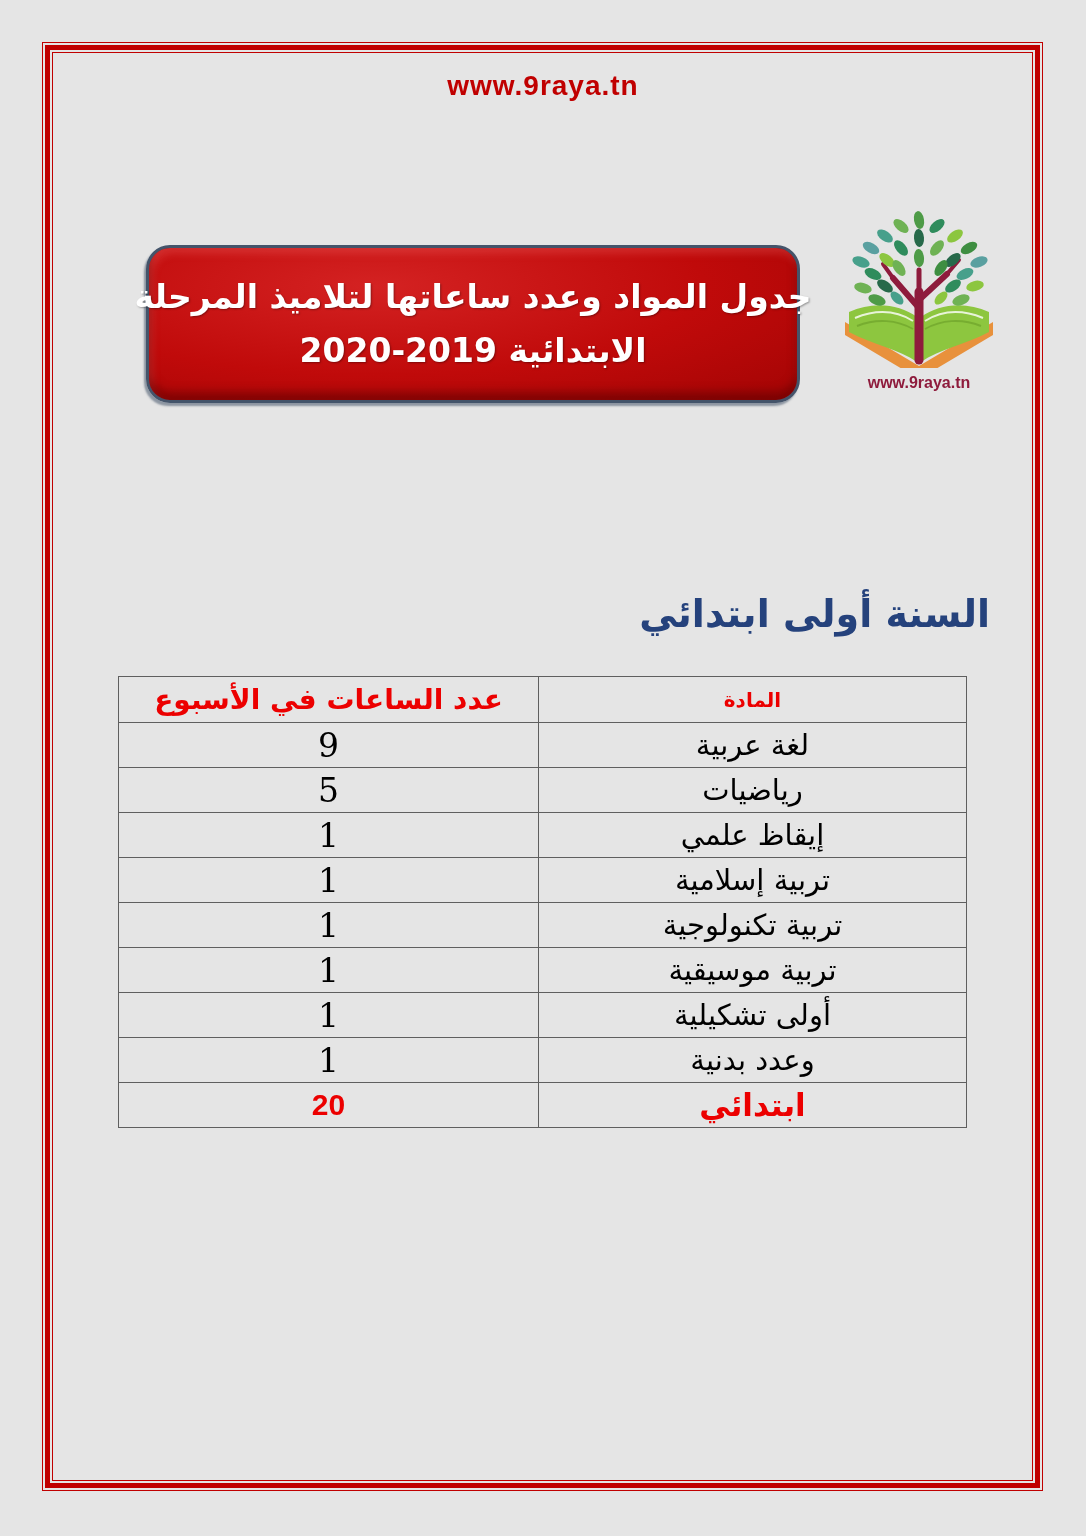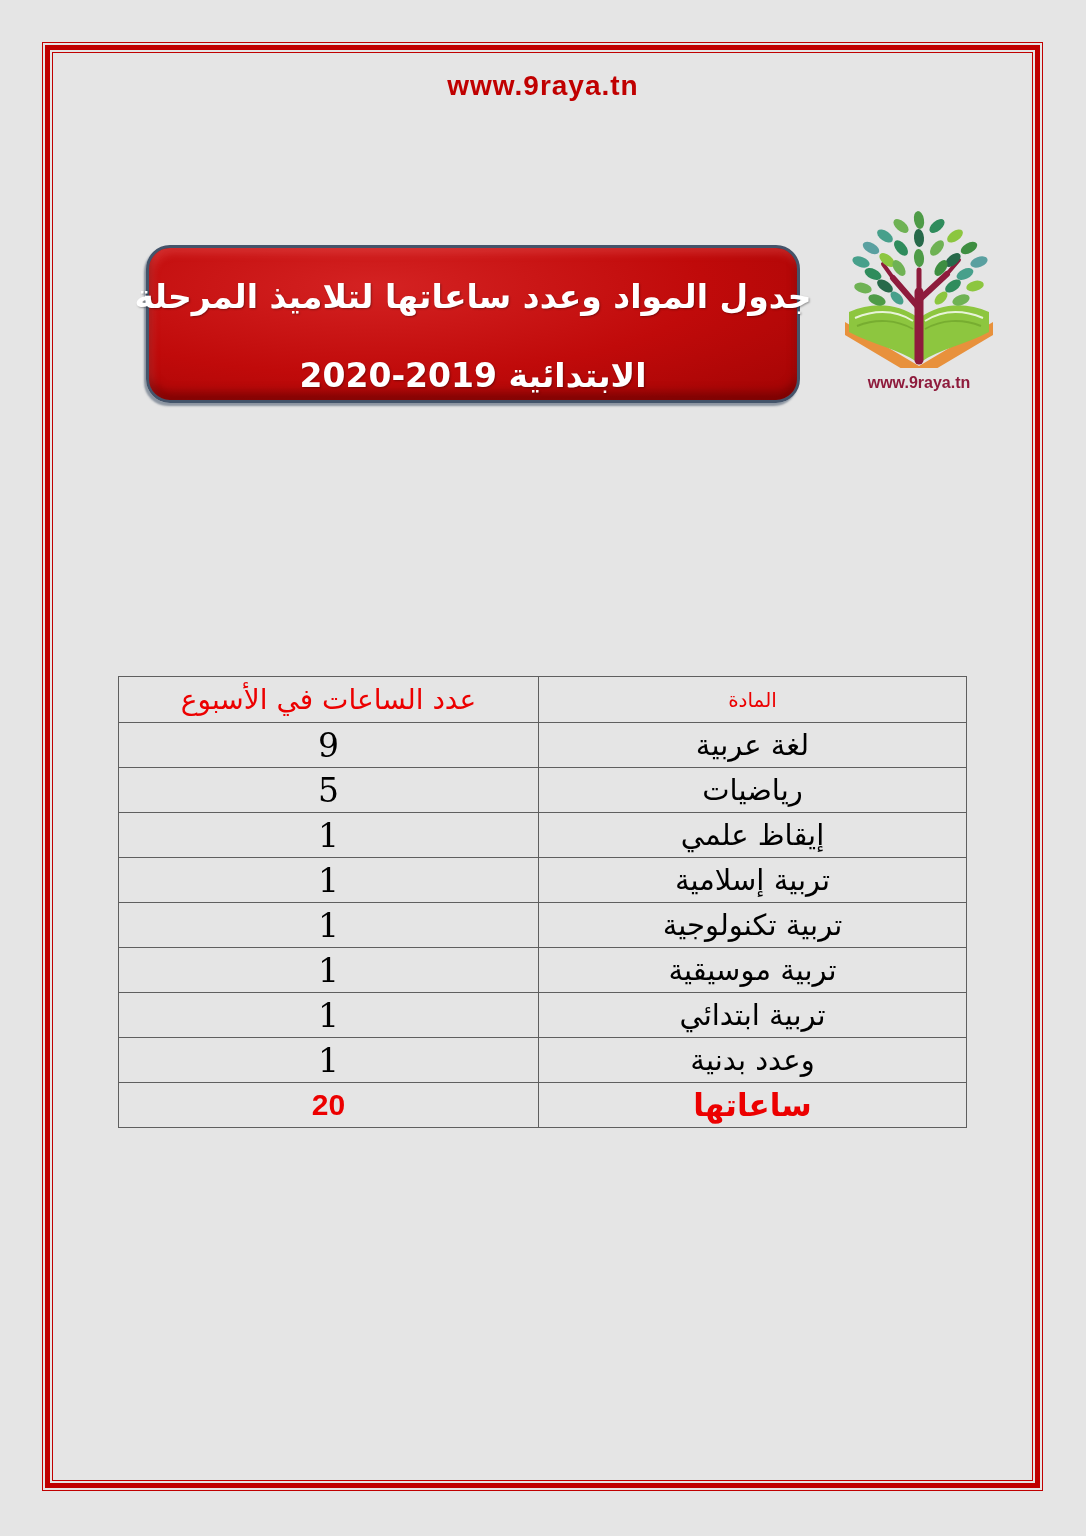--- a/index.html
+++ b/index.html
@@ -16,36 +16,36 @@
               font-family:"Liberation Sans",sans-serif;font-weight:bold;font-size:28px;
               color:#C00000;letter-spacing:1px;}
 
   .banner{position:absolute;left:146px;top:245px;width:654px;height:158px;box-sizing:border-box;
           background:radial-gradient(ellipse at 35% 25%, #d42222 0%, #c00a0a 55%, #a30404 100%);
           border:3px solid #44546A;border-radius:24px;
           box-shadow:-2px 3px 2px rgba(68,84,106,0.55), inset 0 -8px 10px rgba(90,0,0,0.55), inset 3px 5px 8px rgba(255,130,130,0.28);
           display:flex;flex-direction:column;justify-content:center;align-items:center;gap:14px;
           color:#fff;font-weight:bold;font-size:33px;direction:rtl;text-align:center;
           text-shadow:1px 1px 2px rgba(0,0,0,0.35);}
-  .banner .bline{line-height:1.2;white-space:nowrap;margin-top:25px;}
+  .banner .bline{line-height:1.2;white-space:nowrap;}
 
   .logo-box{position:absolute;left:833px;top:208px;width:172px;text-align:center;}
   .logo-caption{margin-top:2px;font-family:"Liberation Sans",sans-serif;font-weight:bold;
                 font-size:16px;color:#8E1B3C;}
 
   .section-heading{position:absolute;right:96px;top:592px;direction:rtl;text-align:right;
                    font-weight:bold;font-size:38px;color:#25427C;}
 
   table.subjects{position:absolute;left:118px;top:676px;width:848px;border-collapse:collapse;
                  direction:rtl;table-layout:fixed;}
   table.subjects col.c-subject{width:428px;}
   table.subjects col.c-hours{width:420px;}
   table.subjects th, table.subjects td{border:1px solid #5f5f5f;text-align:center;
                  vertical-align:middle;padding:0;height:44px;overflow:hidden;}
-  table.subjects th{height:45px;color:#EC0000;font-weight:normal;}
+  table.subjects th{height:45px;color:#EC0000;font-weight:bold;}
   th.h-subject{font-size:20px;}
   th.h-hours{font-size:28px;}
   td.subj{font-size:29px;color:#000;}
   td.hrs{font-family:"DejaVu Serif",serif;font-size:33px;color:#000;}
   tr.total-row td{color:#EC0000;font-weight:bold;margin-left:8px;}
   tr.total-row td.subj{font-size:31px;}
   tr.total-row td.hrs{font-family:"Liberation Sans",sans-serif;font-size:30px;}
 </style>
 </head>
 <body>
@@ -111,20 +111,21 @@
           <ellipse cx="44" cy="92" rx="9" ry="5" fill="#4E9B47" transform="rotate(20 44 92)"></ellipse>
           <ellipse cx="128" cy="92" rx="9" ry="5" fill="#6FB254" transform="rotate(-20 128 92)"></ellipse>
           <ellipse cx="64" cy="90" rx="8" ry="4.5" fill="#47A08B" transform="rotate(45 64 90)"></ellipse>
           <ellipse cx="108" cy="90" rx="8" ry="4.5" fill="#8CC63F" transform="rotate(-45 108 90)"></ellipse>
         </g>
       </svg>
     </span>
     <div class="logo-caption">www.9raya.tn</div>
   </div>
 
+  <div class="section-heading">السنة أولى ابتدائي</div>
 
   <table class="subjects">
     <colgroup>
         <col class="c-subject">
         <col class="c-hours">
       </colgroup>
     <thead>
       <tr>
         <th class="h-subject">المادة</th>
         <th class="h-hours">عدد الساعات في الأسبوع</th>
@@ -149,27 +150,27 @@
       </tr>
       <tr>
         <td class="subj">تربية تكنولوجية</td>
         <td class="hrs">1</td>
       </tr>
       <tr>
         <td class="subj">تربية موسيقية</td>
         <td class="hrs">1</td>
       </tr>
       <tr>
-        <td class="subj">تربية ابتدائي</td>
+        <td class="subj">أولى تشكيلية</td>
         <td class="hrs">1</td>
       </tr>
       <tr>
         <td class="subj">وعدد بدنية</td>
         <td class="hrs">1</td>
       </tr>
       <tr class="total-row">
-        <td class="subj">ساعاتها</td>
+        <td class="subj">ابتدائي</td>
         <td class="hrs">20</td>
       </tr>
     </tbody>
   </table>
 
 </div>
 
 </body></html>

